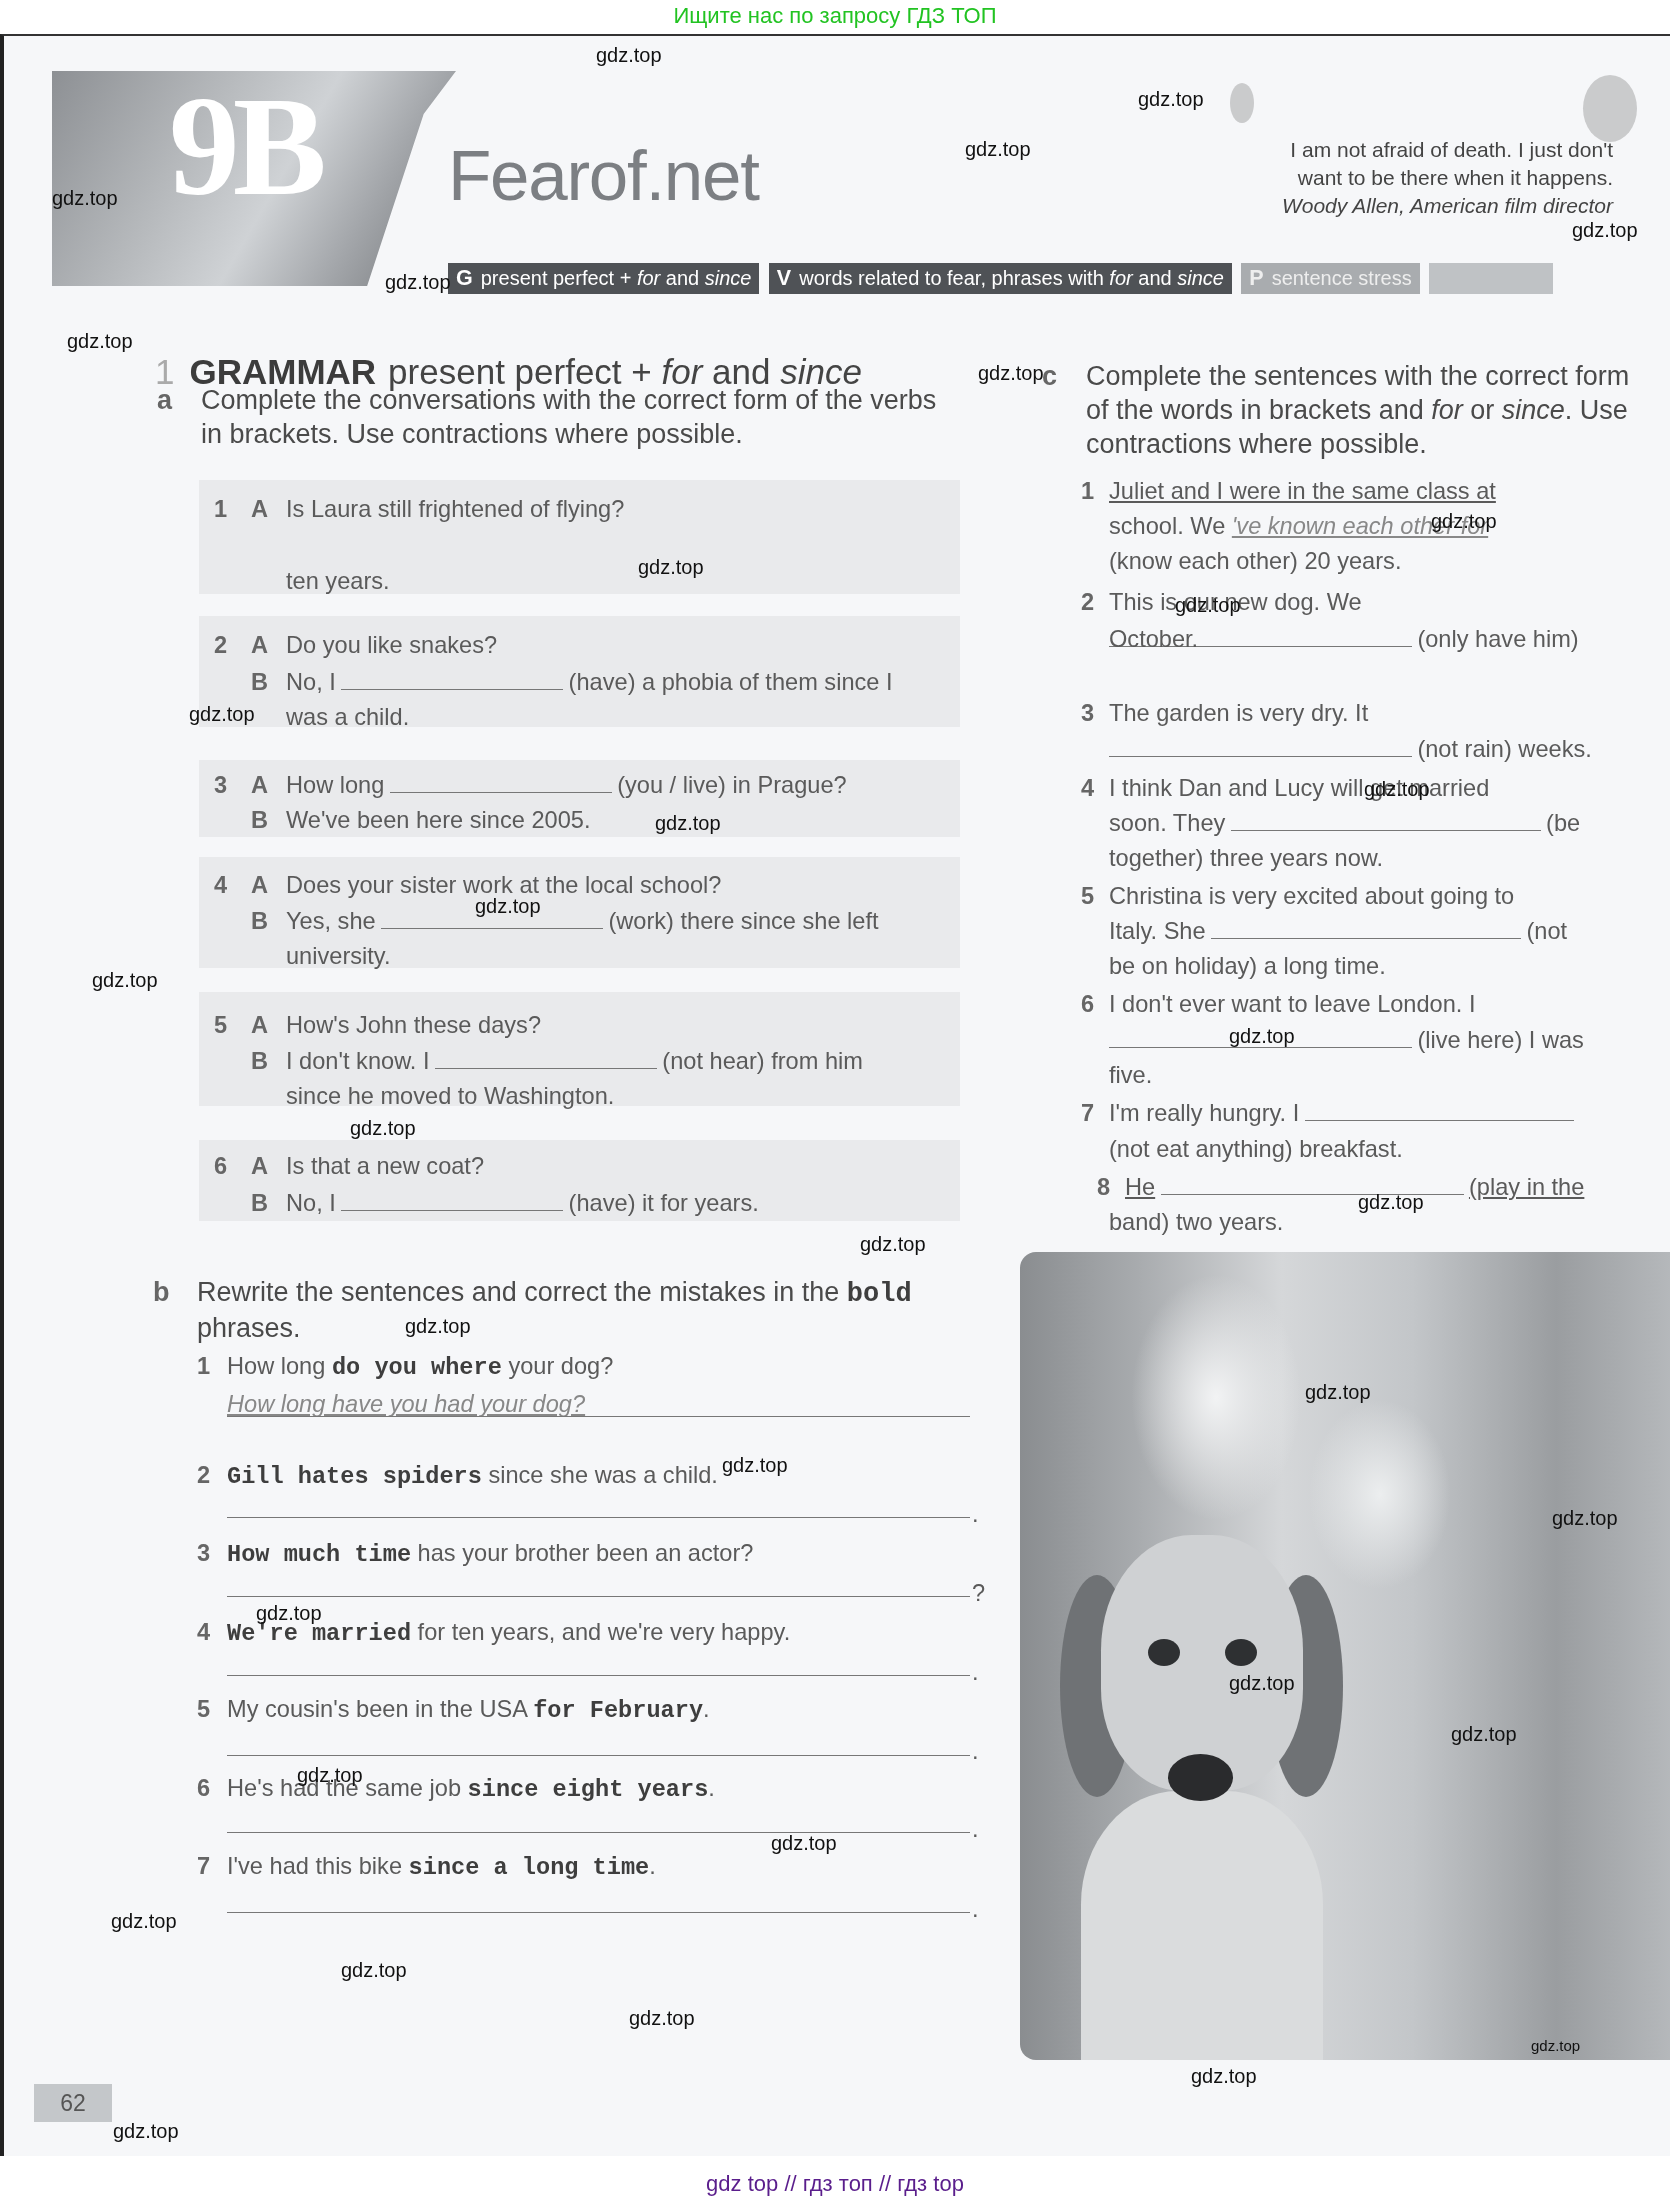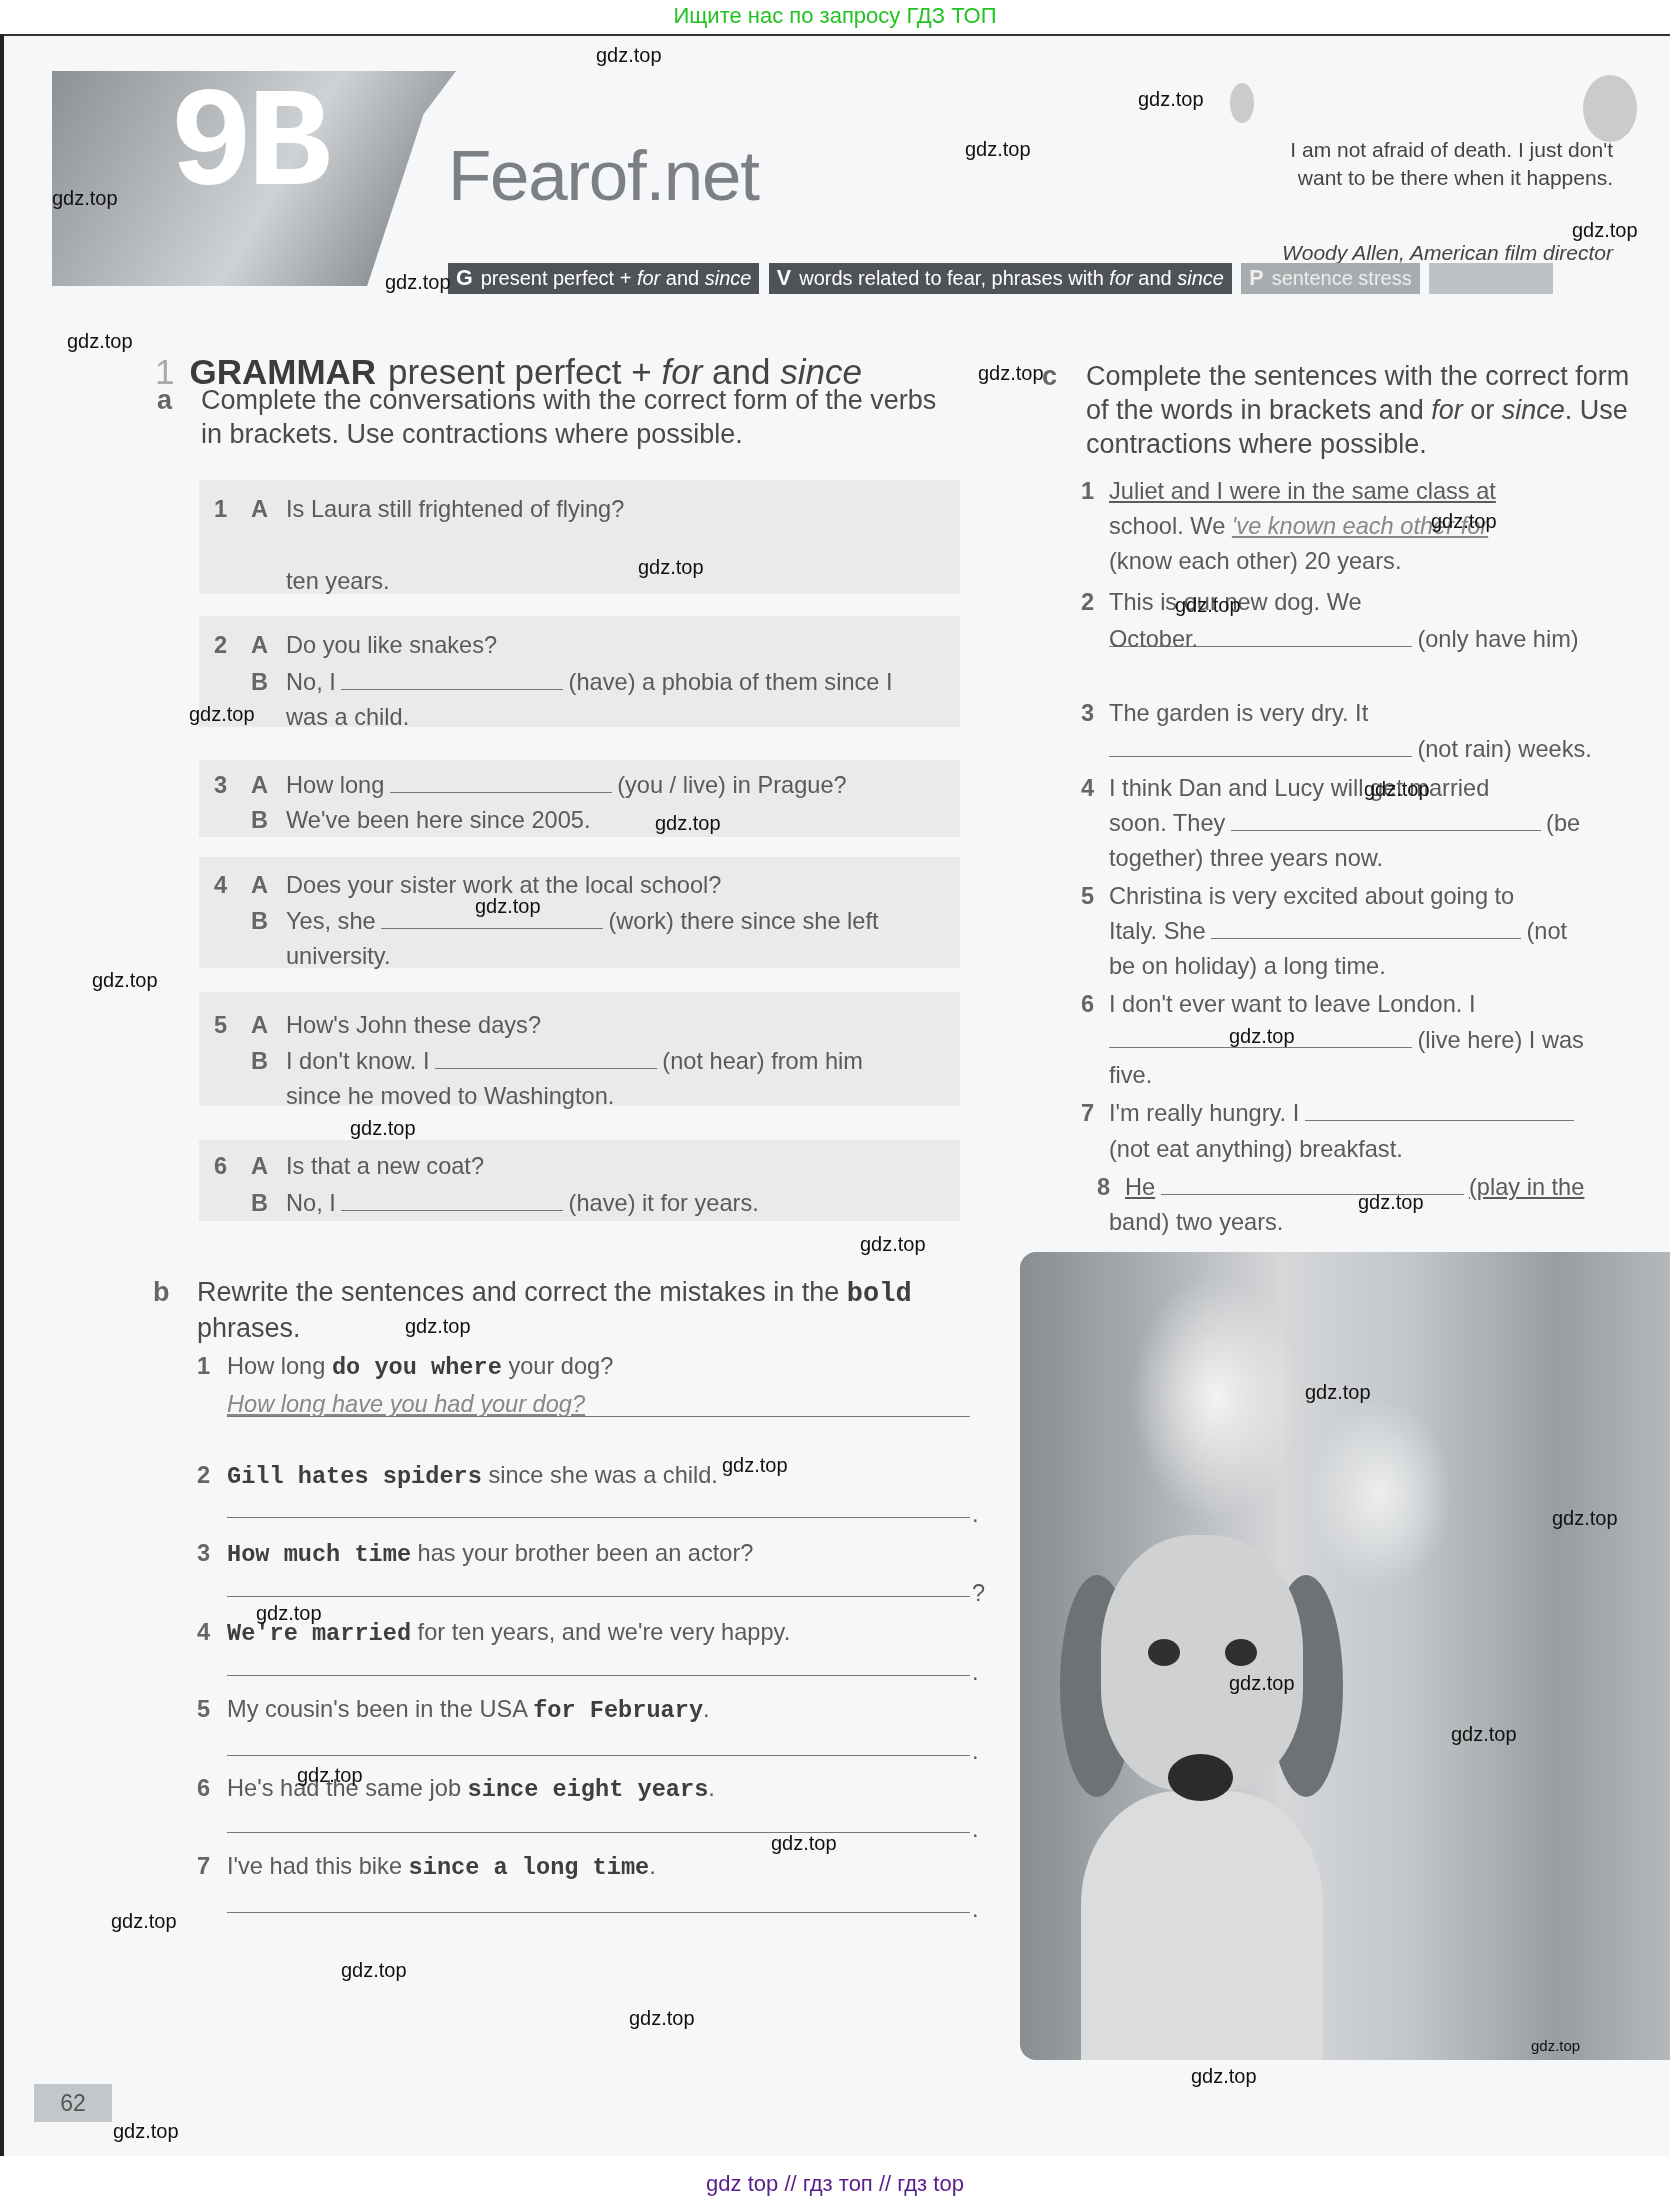--- a/index.html
+++ b/index.html
@@ -20,32 +20,32 @@
     border-left: 4px solid #222;
     border-top: 2px solid #333;
   }
   
   .hero {
     position: absolute; left: 48px; top: 35px; width: 404px; height: 215px;
     background: linear-gradient(120deg, #8d9094 0%, #b7babd 35%, #cfd2d5 55%, #a3a6aa 75%, #6f7275 100%);
     clip-path: polygon(0 0, 100% 0, 92% 20%, 78% 100%, 0 100%);
   }
   .hero-num {
-    position: absolute; left: 165px; top: 40px; font-family: Liberation Mono, monospace;
+    position: absolute; left: 165px; top: 40px; font-family: Liberation Serif, serif;
     font-weight: bold; font-size: 141px; color: #ffffff; letter-spacing: -6.7px; line-height: 1;
   }
   .title {
     position: absolute; left: 444px; top: 104px; font-family: "Liberation Sans", sans-serif;
     font-size: 71px; color: #7c7f83; letter-spacing: -1.3px; line-height: 1;
   }
   .quote {
     position: absolute; right: 61px; top: 100px; width: 471px; text-align: right;
     font-family: "Liberation Sans", sans-serif; font-size: 21px; line-height: 28px; color: #444;
   }
-  .quote .author { font-style: italic; margin-top: 47px; }
+  .quote .author { font-style: italic; }
   .quote-bubble {
     position: absolute; border-radius: 50%; background: rgba(120,120,120,0.35);
   }
   .tags { position: absolute; top: 227px; left: 444px; display: flex; gap: 9.4px; }
   .tag {
     height: 31px; line-height: 31px; padding: 0 8px; color: #fff;
     font-family: "Liberation Sans", sans-serif; font-size: 20px; white-space: nowrap;
   }
   .tag b { font-size: 21.5px; margin-right: 8px; }
   .tag.g, .tag.v { background: #4f5256; }

